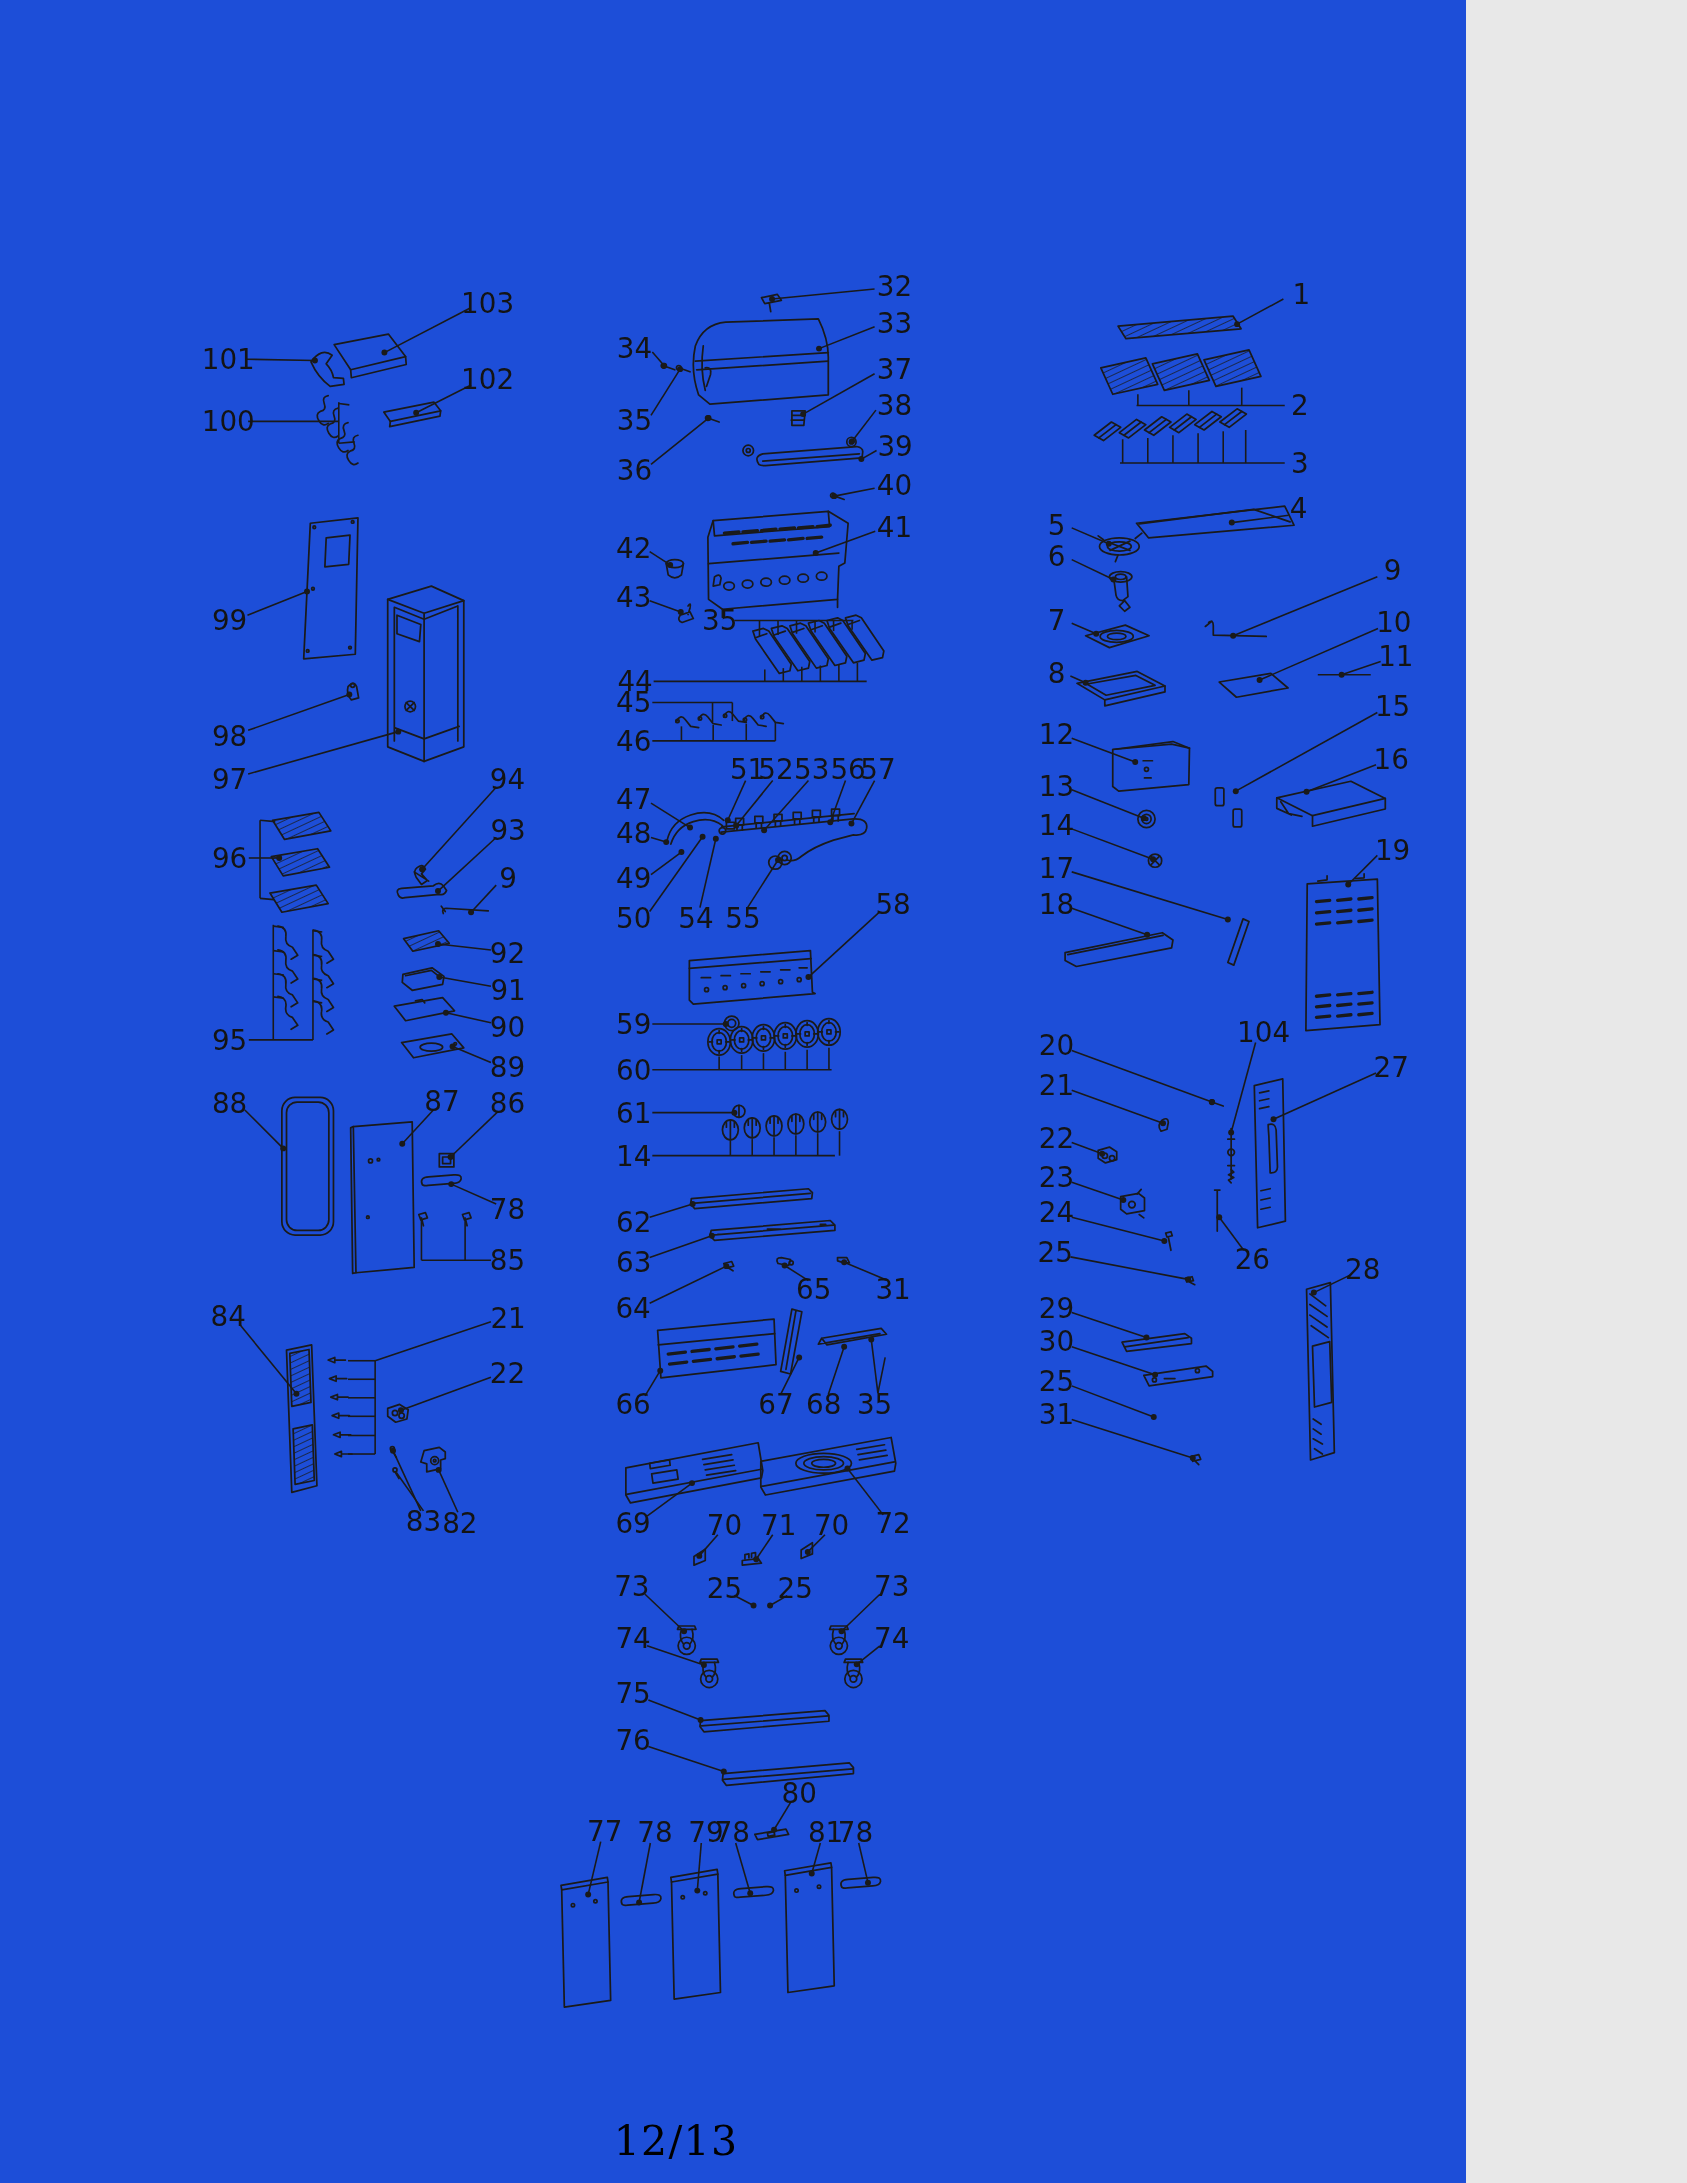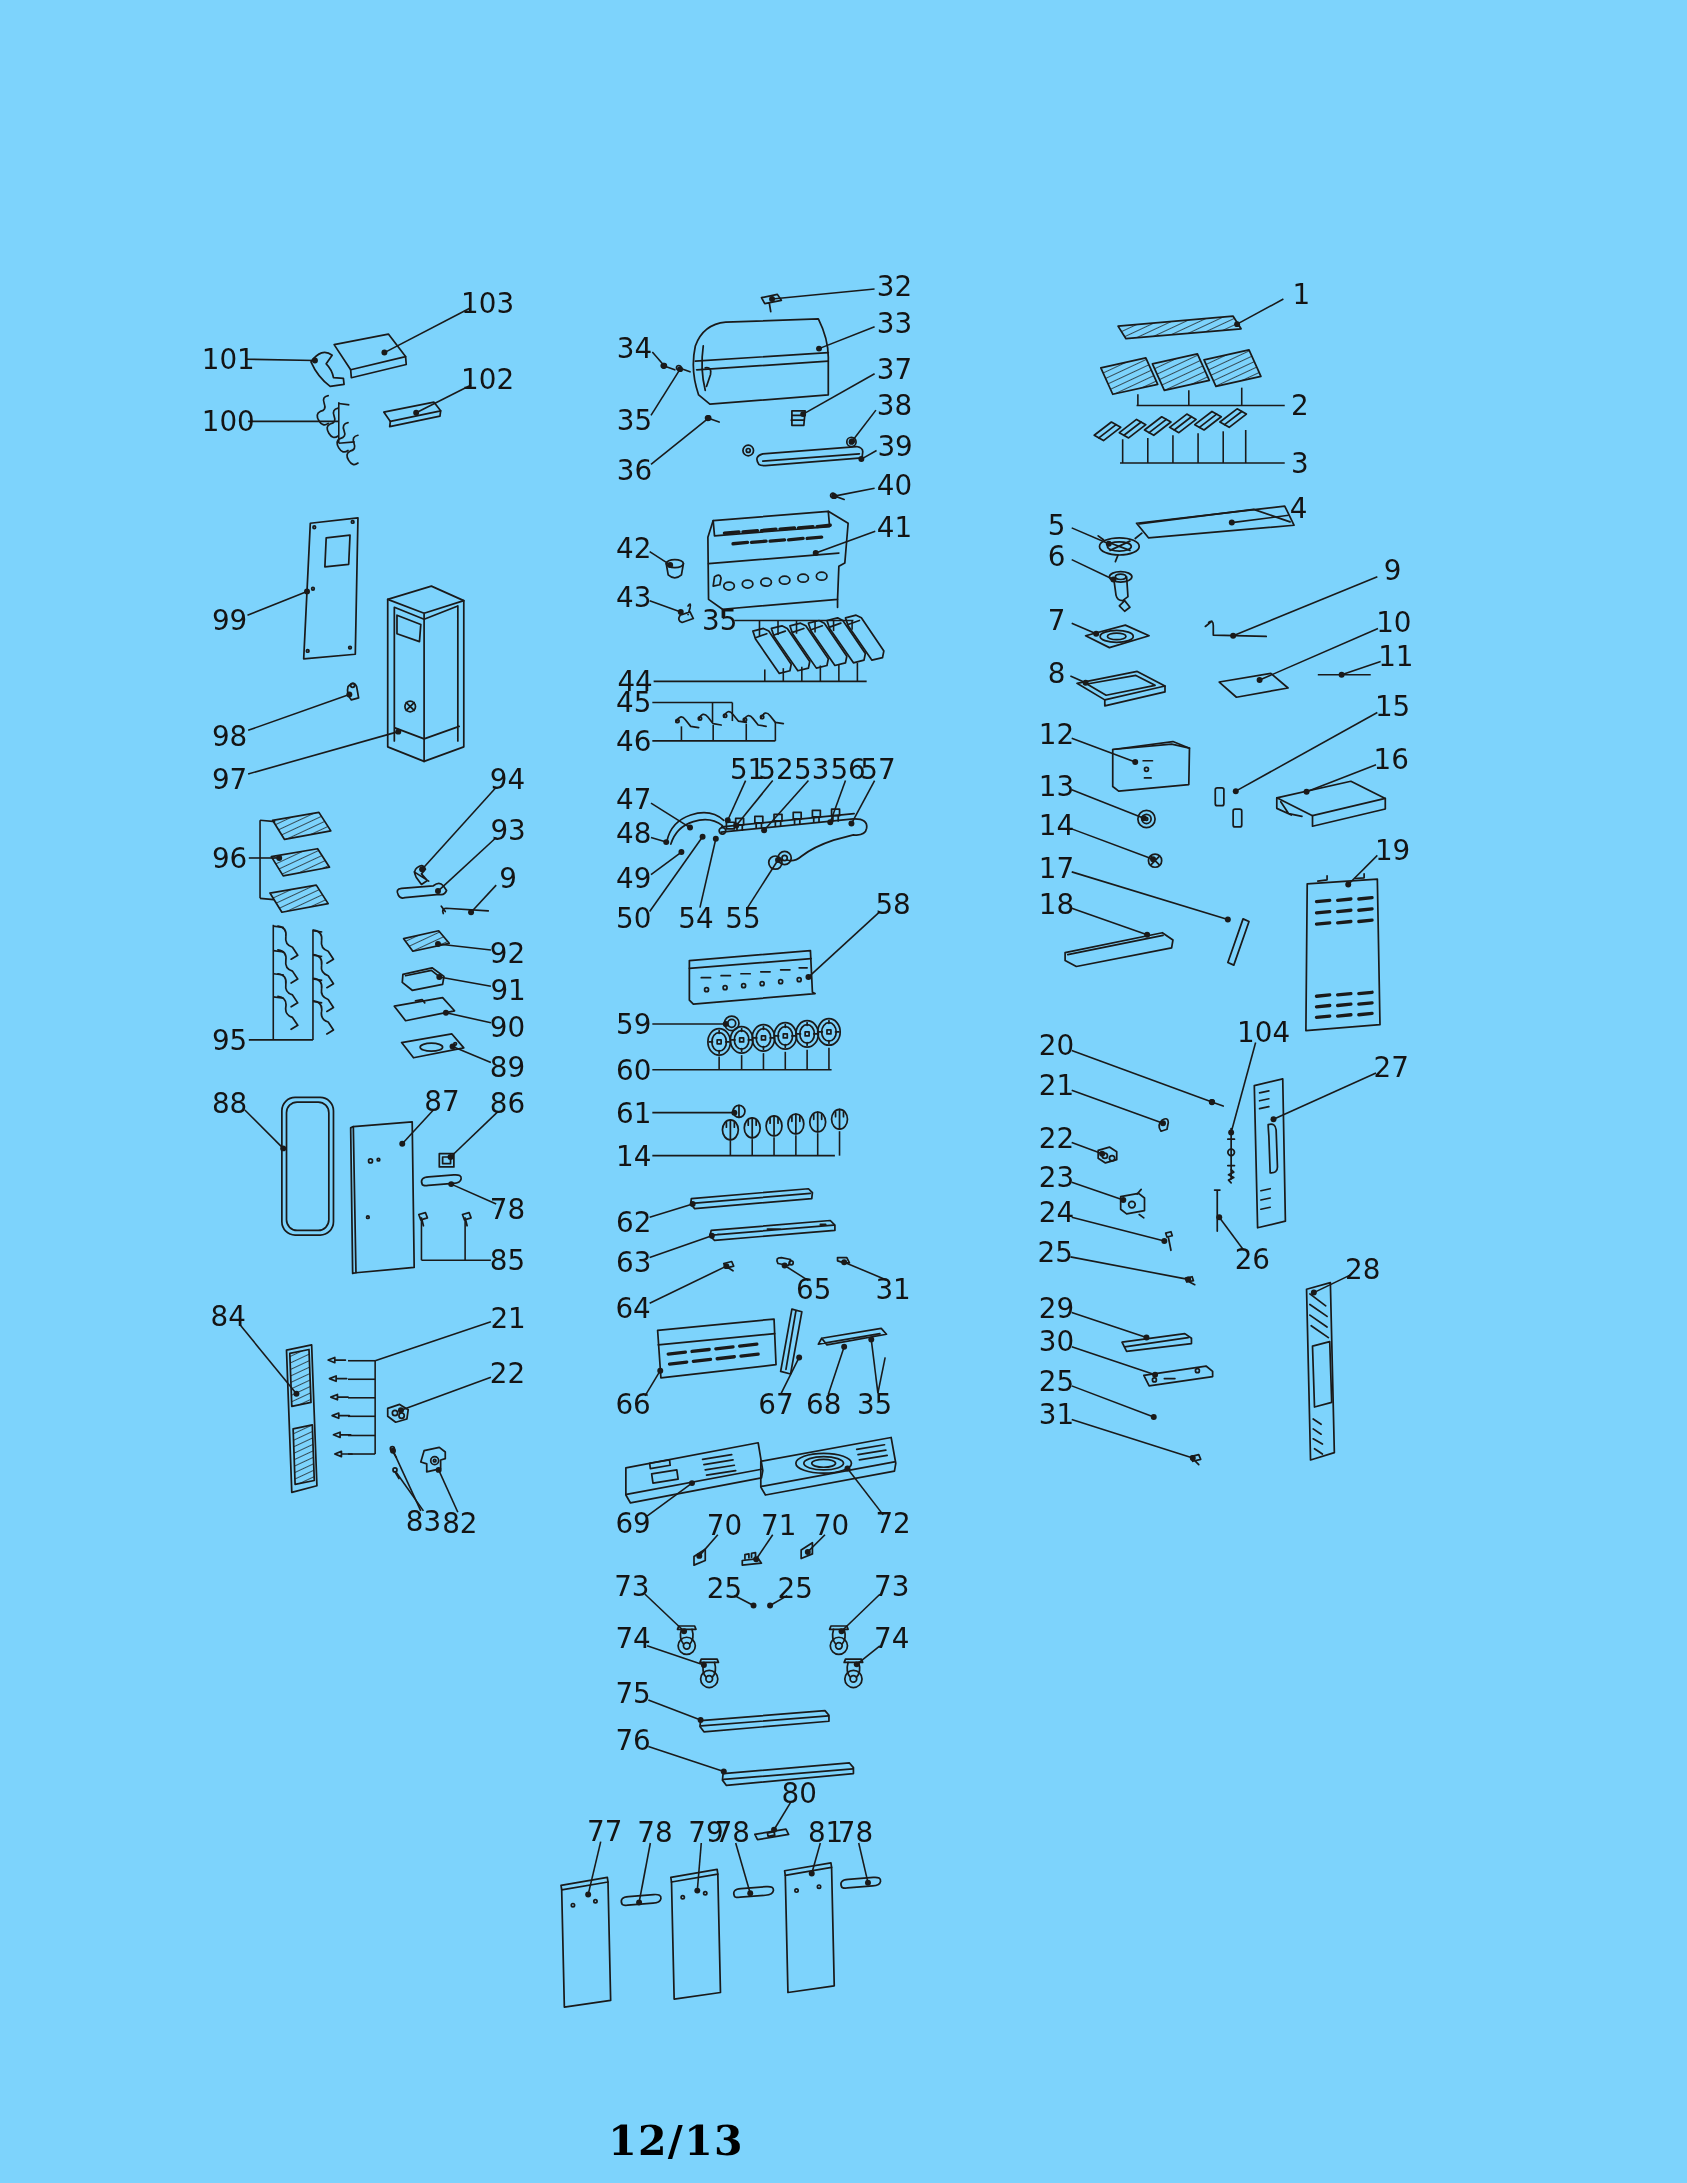--- a/index.html
+++ b/index.html
@@ -1,26 +1,26 @@
 <!DOCTYPE html>
 <html style="font-size:10.6px"><head>
 <meta charset="utf-8">
 <style>
   html,body{margin:0;padding:0;background:#e8e8e8;}
-  .page{position:relative;width:1687px;height:2183px;background:#7dd3fc;overflow:hidden;
+  .page{position:relative;width:1466px;height:2183px;background:#1d4ed8;overflow:hidden;
         font-family:"DejaVu Sans", sans-serif;}
   svg{position:absolute;left:0;top:0;}
   svg *{vector-effect:none;}
   .art{stroke:#1a1a1a;stroke-width:2.6;fill:none;stroke-linecap:round;stroke-linejoin:round;}
   .art .thick{stroke-width:5;}
   #leaders polyline{fill:none;stroke:#1a1a1a;stroke-width:2.4;}
   #leaders .dot{fill:#1a1a1a;stroke:none;}
   #labels text{font-family:"DejaVu Sans", sans-serif;font-size:42px;fill:#141414;text-anchor:middle;}
   .pageno{position:absolute;left:603px;top:2117px;width:146px;text-align:center;
-          font-family:"DejaVu Serif", serif;font-weight:bold;font-size:41px;color:#000;letter-spacing:1.3px;}
+          font-family:"DejaVu Serif", serif;font-weight:normal;font-size:41px;color:#000;letter-spacing:1.3px;}
 </style>
 </head>
 <body>
 
 <div class="page">
 <svg id="diagram-svg" width="1687" height="2183" viewBox="0 0 2550 3300" xmlns="http://www.w3.org/2000/svg">
   <defs>
     <pattern id="hatch" width="9" height="9" patternUnits="userSpaceOnUse" patternTransform="rotate(65)">
       <line x1="0" y1="0" x2="0" y2="9" stroke="#1a1a1a" stroke-width="2.2"></line>
     </pattern>

